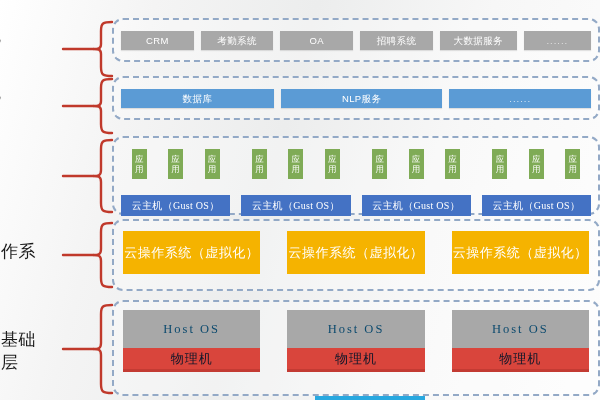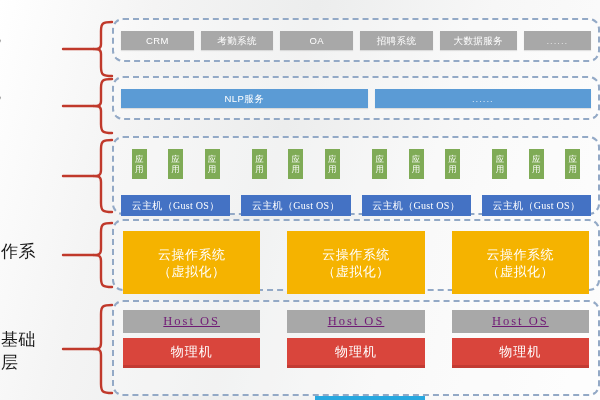--- a/index.html
+++ b/index.html
@@ -119,53 +119,51 @@
     display: flex;
     align-items: center;
     justify-content: center;
     letter-spacing: 0.3px;
     font-family: "Liberation Serif", "DejaVu Serif", serif;
     white-space: nowrap;
   }
 
   
   .cos-box {
-    height: 63px;
+    height: 43px;
     background: #f5b300;
     color: #ffffff;
     font-family: "Liberation Serif", "DejaVu Serif", serif;
     font-size: 13px;
     line-height: 17px;
     display: flex;
-    flex-direction: column;
+    flex-direction: row;
     align-items: center;
     justify-content: center;
     text-align: center;
     letter-spacing: 0.5px;
   }
 
   
   .hw-group { display: flex; flex-direction: column; }
   .host-os {
-    height: 23px;
+    height: 38px;
     background: #a8a8a8;
-    color: #701a75;
+    color: #0c4a6e;
     font-family: "Liberation Serif", "DejaVu Serif", serif;
     font-size: 12.5px;
     letter-spacing: 2px;
     display: flex;
     align-items: center;
     justify-content: center;
-    text-decoration: underline;
   }
   .phys {
-    margin-top: 5px;
-    height: 30px;
+    height: 24px;
     background: #d9453c;
-    color: #ffffff;
+    color: #0f172a;
     font-family: "Liberation Serif", "DejaVu Serif", serif;
     font-size: 13px;
     letter-spacing: 1px;
     display: flex;
     align-items: center;
     justify-content: center;
     border-bottom: 3px solid #c33b33;
   }
 
   
@@ -205,20 +203,21 @@
     <div>PaaS</div>
   </div>
 
   <svg class="brace-svg" style="top:77px;" height="58" viewBox="0 0 58 58">
     <path d="M57 2 C48 2 46 3 46 11 L46 24 C46 29 43 29 38 29 C43 29 46 29 46 34 L46 47 C46 55 48 56 57 56" fill="none" stroke="#c0392b" stroke-width="2.4" stroke-linecap="round"></path>
     <line x1="8" y1="29" x2="38" y2="29" stroke="#c0392b" stroke-width="2.4" stroke-linecap="round"></line>
   </svg>
 
   <div class="layer-box" style="top:76px; height:44px;">
     <div class="row" style="top:11px; padding:0 7px; gap:7px;">
+      <div class="chip chip-paas" style="flex:1.08">数据库</div>
       <div class="chip chip-paas" style="flex:1.14">NLP服务</div>
       <div class="chip chip-paas muted" style="flex:1.0">......</div>
     </div>
   </div>
 
   <div class="layer-label" style="top:160px;">
     <div>IaaS</div>
   </div>
 
   <svg class="brace-svg" style="top:138px;" height="76" viewBox="0 0 58 76">

